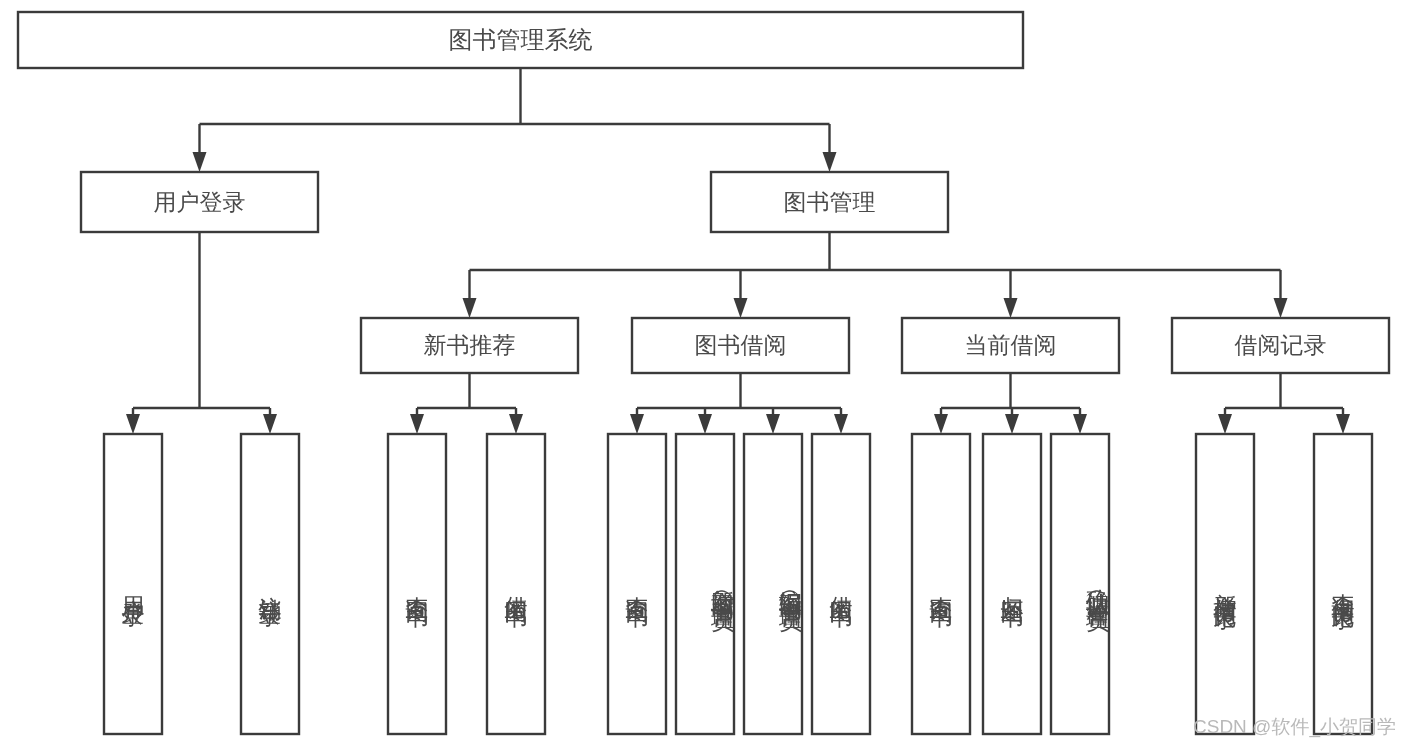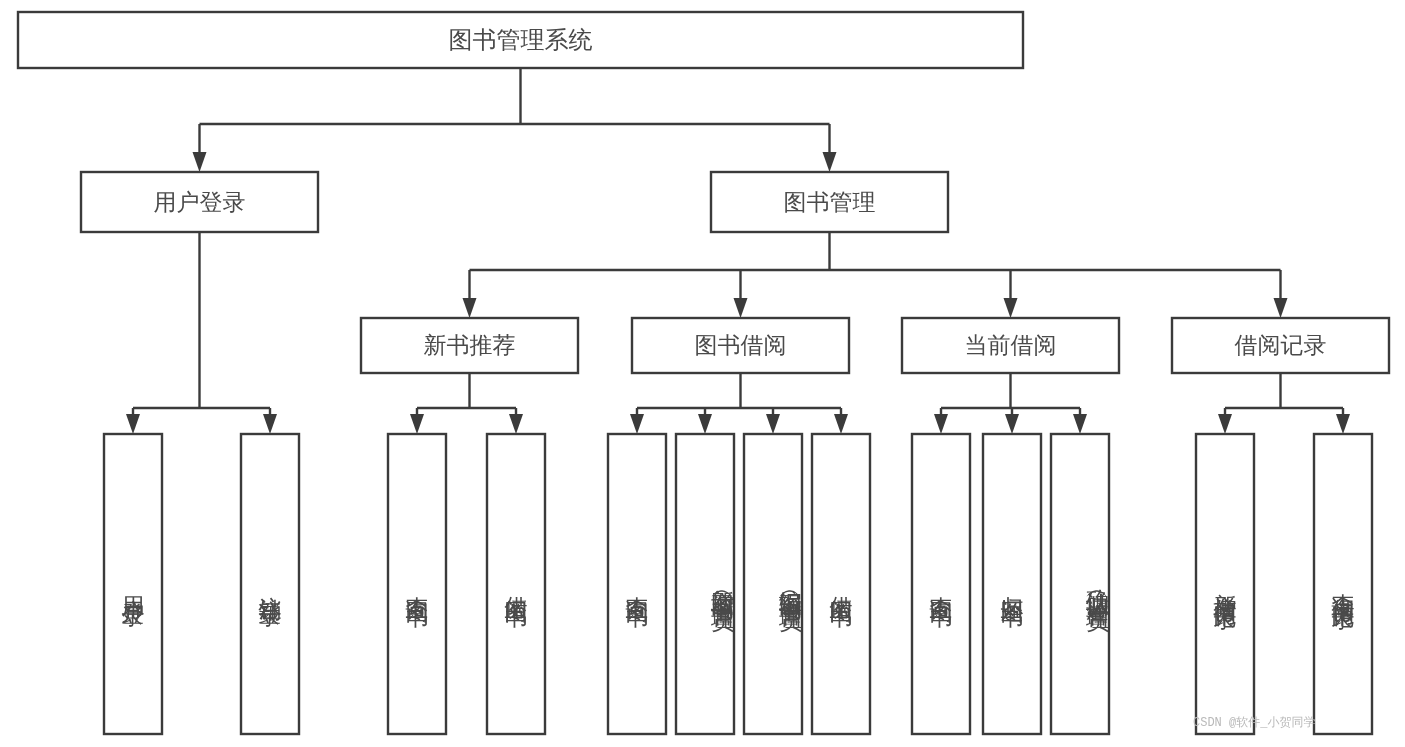--- a/index.html
+++ b/index.html
@@ -71,22 +71,22 @@
     color: #4a4a4a;
     white-space: nowrap;
     pointer-events: none;
   }
   .vlabel.align-center { align-items: center; }
   .vlabel.align-start  { align-items: flex-start; }
   .watermark {
     position: absolute;
     left: 1193px;
     top: 714px;
-    font-family: Liberation Mono, monospace;
-    font-size: 12px;
+    font-family: Liberation Sans, sans-serif;
+    font-size: 19px;
     color: #b9b9b9;
     white-space: nowrap;
     pointer-events: none;
   }
 </style>
 </head>
 <body>
 
 <div id="diagram-root">
 

